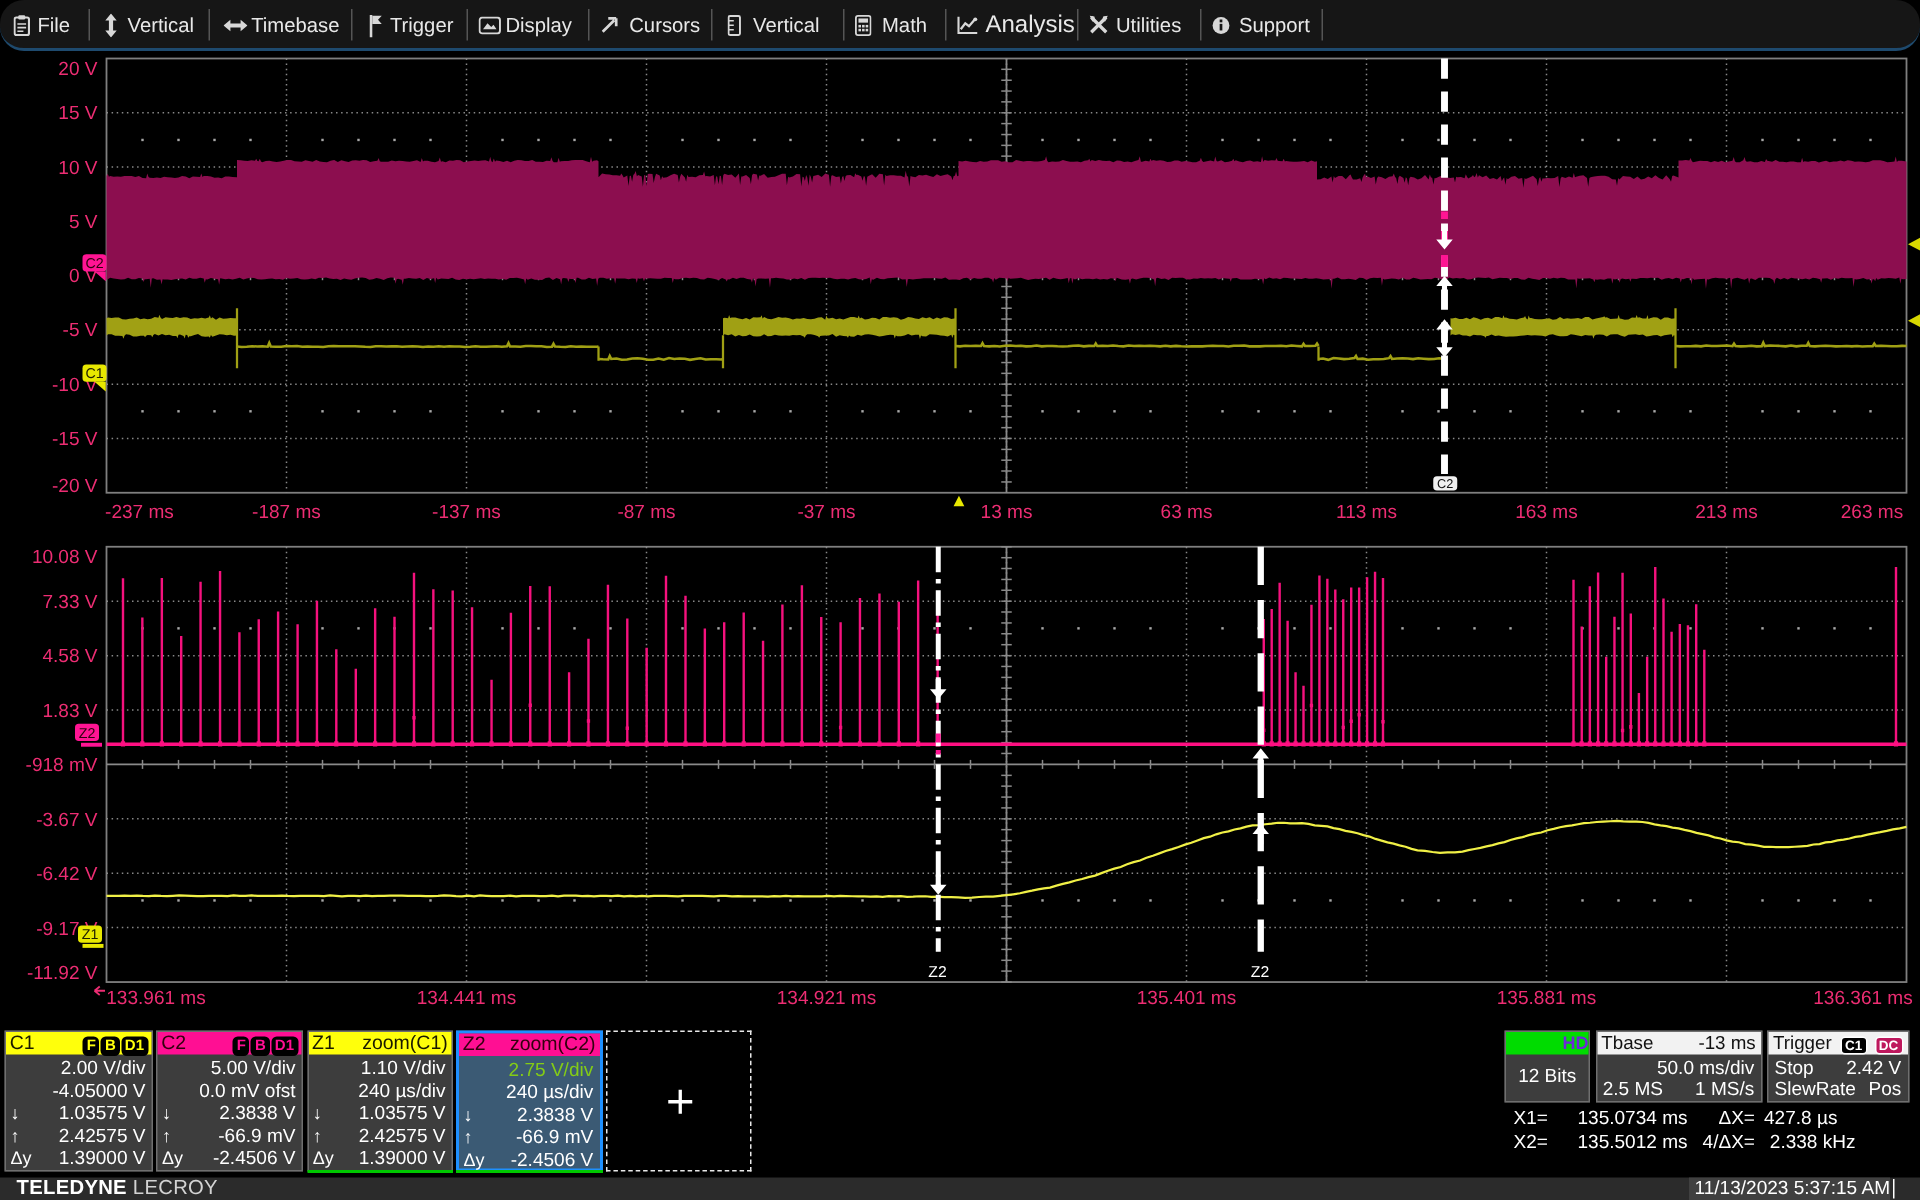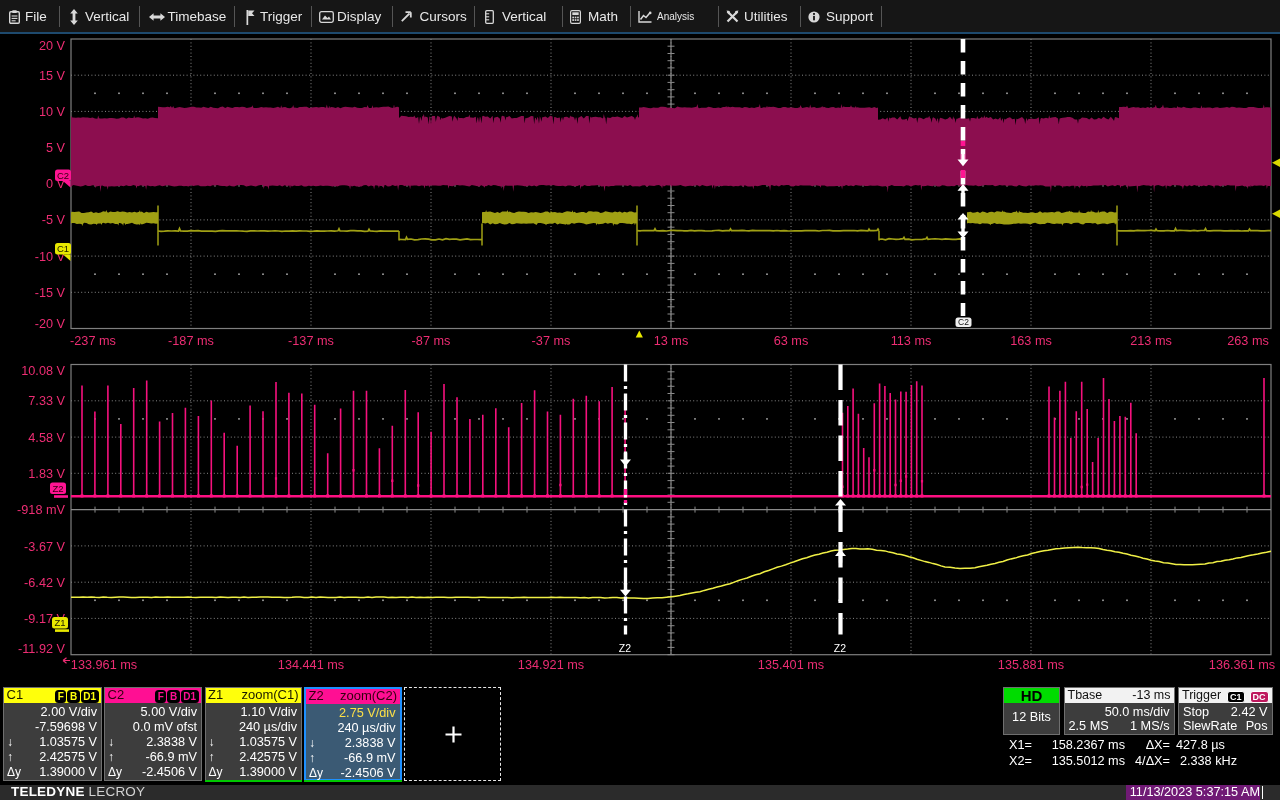--- a/index.html
+++ b/index.html
@@ -1,16 +1,16 @@
 <!DOCTYPE html>
 <html><head><meta charset="utf-8">
 <style>
 * { margin:0; padding:0; }
 html,body { width:1280px; height:800px; background:#000; font-family:"Liberation Sans",sans-serif; overflow:hidden; }
-.menubar { position:absolute; left:0; top:0; width:1280px; height:31.5px; background:#161616; border-bottom:2px solid #1e4a6e; }
+.menubar { position:absolute; left:0; top:0; width:1280px; height:31.5px; background:#161616; border-bottom:2px solid #1e4a6e;border-radius:16px; }
 </style></head>
 <body>
 <div class="menubar">
     <div style="position:absolute;left:9px;top:8px;width:18px;height:18px">
       <svg width="11" height="14" viewBox="0 0 11 14" style="position:absolute;left:0;top:2px">
         <rect x="0.7" y="1.7" width="9.6" height="11.6" rx="1.2" fill="none" stroke="#d8d8d8" stroke-width="1.4"></rect>
         <rect x="3.2" y="0.2" width="4.6" height="2.8" rx="0.8" fill="#d8d8d8"></rect>
         <line x1="2.6" y1="6" x2="8.4" y2="6" stroke="#d8d8d8" stroke-width="1.1"></line>
         <line x1="2.6" y1="8.4" x2="8.4" y2="8.4" stroke="#d8d8d8" stroke-width="1.1"></line>
         <line x1="2.6" y1="10.8" x2="6.6" y2="10.8" stroke="#d8d8d8" stroke-width="1.1"></line>
@@ -79,21 +79,21 @@
     </div>
     <div style="position:absolute;left:588px;top:0;height:33px;line-height:33px;color:#e8e8e8;font-size:13.5px">Math</div>
     <div style="position:absolute;left:630.3px;top:6px;width:1px;height:21px;background:#555"></div>
     <div style="position:absolute;left:638px;top:8px;width:18px;height:18px">
       <svg width="14" height="12" viewBox="0 0 14 12" style="position:absolute;left:0;top:3px">
         <path d="M1,0 V11 H13.5" stroke="#d8d8d8" stroke-width="1.4" fill="none"></path>
         <path d="M2.5,8.5 L5.5,4.5 L8,6.5 L12,1.8" stroke="#d8d8d8" stroke-width="1.5" fill="none"></path>
         <circle cx="12.2" cy="1.9" r="1.3" fill="#d8d8d8"></circle>
       </svg>
     </div>
-    <div style="position:absolute;left:657px;top:0;height:33px;line-height:33px;color:#e8e8e8;font-size:10px">Analysis</div>
+    <div style="position:absolute;left:657px;top:0;height:33px;line-height:33px;color:#e8e8e8;font-size:16px">Analysis</div>
     <div style="position:absolute;left:718px;top:6px;width:1px;height:21px;background:#555"></div>
     <div style="position:absolute;left:726px;top:8px;width:18px;height:18px">
       <svg width="13" height="13" viewBox="0 0 13 13" style="position:absolute;left:0;top:2px">
         <path d="M1.5,1.5 L11.5,11.5 M11.5,1.5 L1.5,11.5" stroke="#d8d8d8" stroke-width="2.2"></path>
         <path d="M0.5,0.5 L3.6,1 L4.1,3.8 L2.2,4.3 Z" fill="#d8d8d8"></path>
         <path d="M12.5,0.5 L9.4,1 L8.9,3.8 L10.8,4.3 Z" fill="#d8d8d8"></path>
       </svg>
     </div>
     <div style="position:absolute;left:744px;top:0;height:33px;line-height:33px;color:#e8e8e8;font-size:13.5px">Utilities</div>
     <div style="position:absolute;left:799.8px;top:6px;width:1px;height:21px;background:#555"></div>
@@ -535,21 +535,21 @@
 <path d="M623.8,583.0 h3.4 v6.8 h3.8 L625.5,596.5 l-5.5,-6.7 h3.8 Z" fill="#fff"></path>
 <path d="M838.8,512.4 h3.4 v-6.8 h3.8 L840.5,498.9 l-5.5,6.7 h3.8 Z" fill="#fff"></path>
 <path d="M838.8,562.8 h3.4 v-6.8 h3.8 L840.5,549.3 l-5.5,6.7 h3.8 Z" fill="#fff"></path>
 <text x="625" y="651.5" text-anchor="middle" font-size="10.5" fill="#fff">Z2</text>
 <text x="840" y="651.5" text-anchor="middle" font-size="10.5" fill="#fff">Z2</text>
 <path d="M639.3,330.5 l3.6,7 h-7.2 Z" fill="#e8e800"></path>
 </svg>
 <div style="position:absolute;left:3px;top:687px;width:99px;height:94px;border:1px solid #6f6f6f;box-sizing:border-box;background:#3d3d3d">
     <div style="position:absolute;left:0;top:0;right:0;height:15px;background:#ffff0b;color:#1a1a00;font-size:13px;line-height:14.5px;padding:0 2.5px;white-space:nowrap">C1<span style="float:right;margin-top:1px"><span style="display:inline-block;background:#000;color:#ffff0b;border-radius:3.5px;font-size:10px;font-weight:bold;line-height:13px;padding:0 2.5px;height:13px;box-sizing:border-box;margin-left:1px">F</span><span style="display:inline-block;background:#000;color:#ffff0b;border-radius:3.5px;font-size:10px;font-weight:bold;line-height:13px;padding:0 2.5px;height:13px;box-sizing:border-box;margin-left:1px">B</span><span style="display:inline-block;background:#000;color:#ffff0b;border-radius:3.5px;font-size:10px;font-weight:bold;line-height:13px;padding:0 2.5px;height:13px;box-sizing:border-box;margin-left:1px">D1</span></span></div>
     <div style="position:absolute;right:4px;top:16.5px;font-size:12.7px;color:#fff;line-height:14.5px">2.00 V/div</div>
-    <div style="position:absolute;right:4px;top:31.5px;font-size:12.7px;color:#fff;line-height:14.5px">-7.59698 V</div>
+    <div style="position:absolute;right:4px;top:31.5px;font-size:12.7px;color:#fff;line-height:14.5px">-4.05000 V</div>
     <div style="position:absolute;right:4px;top:46.5px;font-size:12.7px;color:#fff;line-height:14.5px">1.03575 V</div>
     <div style="position:absolute;left:3px;top:46.5px;font-size:12px;color:#fff;line-height:14.5px">↓</div>
     <div style="position:absolute;right:4px;top:61.5px;font-size:12.7px;color:#fff;line-height:14.5px">2.42575 V</div>
     <div style="position:absolute;left:3px;top:61.5px;font-size:12px;color:#fff;line-height:14.5px">↑</div>
     <div style="position:absolute;right:4px;top:76.5px;font-size:12.7px;color:#fff;line-height:14.5px">1.39000 V</div>
     <div style="position:absolute;left:3px;top:76.5px;font-size:12px;color:#fff;line-height:14.5px">Δy</div>
   </div>
 <div style="position:absolute;left:104px;top:687px;width:98px;height:94px;border:1px solid #6f6f6f;box-sizing:border-box;background:#3d3d3d">
     <div style="position:absolute;left:0;top:0;right:0;height:15px;background:#ff0f93;color:#33000e;font-size:13px;line-height:14.5px;padding:0 2.5px;white-space:nowrap">C2<span style="float:right;margin-top:1px"><span style="display:inline-block;background:#000;color:#ff0f93;border-radius:3.5px;font-size:10px;font-weight:bold;line-height:13px;padding:0 2.5px;height:13px;box-sizing:border-box;margin-left:1px">F</span><span style="display:inline-block;background:#000;color:#ff0f93;border-radius:3.5px;font-size:10px;font-weight:bold;line-height:13px;padding:0 2.5px;height:13px;box-sizing:border-box;margin-left:1px">B</span><span style="display:inline-block;background:#000;color:#ff0f93;border-radius:3.5px;font-size:10px;font-weight:bold;line-height:13px;padding:0 2.5px;height:13px;box-sizing:border-box;margin-left:1px">D1</span></span></div>
     <div style="position:absolute;right:4px;top:16.5px;font-size:12.7px;color:#fff;line-height:14.5px">5.00 V/div</div>
@@ -568,58 +568,58 @@
     <div style="position:absolute;right:4px;top:46.5px;font-size:12.7px;color:#fff;line-height:14.5px">1.03575 V</div>
     <div style="position:absolute;left:3px;top:46.5px;font-size:12px;color:#fff;line-height:14.5px">↓</div>
     <div style="position:absolute;right:4px;top:61.5px;font-size:12.7px;color:#fff;line-height:14.5px">2.42575 V</div>
     <div style="position:absolute;left:3px;top:61.5px;font-size:12px;color:#fff;line-height:14.5px">↑</div>
     <div style="position:absolute;right:4px;top:76.5px;font-size:12.7px;color:#fff;line-height:14.5px">1.39000 V</div>
     <div style="position:absolute;left:3px;top:76.5px;font-size:12px;color:#fff;line-height:14.5px">Δy</div>
   </div>
 <div style="position:absolute;left:204.5px;top:780px;width:97.5px;height:2px;background:#00c800"></div>
 <div style="position:absolute;left:304px;top:687px;width:97.5px;height:94px;border:2px solid #1e90ff;box-sizing:border-box;background:#3b5a74">
     <div style="position:absolute;left:0;top:0;right:0;height:15px;background:#ff0f93;color:#33000e;font-size:13px;line-height:14.5px;padding:0 2.5px;white-space:nowrap">Z2<span style="float:right">zoom(C2)</span></div>
-    <div style="position:absolute;right:4px;top:16.5px;font-size:12.7px;color:#fde047;line-height:14.5px">2.75 V/div</div>
+    <div style="position:absolute;right:4px;top:16.5px;font-size:12.7px;color:#84cc16;line-height:14.5px">2.75 V/div</div>
     <div style="position:absolute;right:4px;top:31.5px;font-size:12.7px;color:#fff;line-height:14.5px">240 µs/div</div>
     <div style="position:absolute;right:4px;top:46.5px;font-size:12.7px;color:#fff;line-height:14.5px">2.3838 V</div>
     <div style="position:absolute;left:3px;top:46.5px;font-size:12px;color:#fff;line-height:14.5px">↓</div>
     <div style="position:absolute;right:4px;top:61.5px;font-size:12.7px;color:#fff;line-height:14.5px">-66.9 mV</div>
     <div style="position:absolute;left:3px;top:61.5px;font-size:12px;color:#fff;line-height:14.5px">↑</div>
     <div style="position:absolute;right:4px;top:76.5px;font-size:12.7px;color:#fff;line-height:14.5px">-2.4506 V</div>
     <div style="position:absolute;left:3px;top:76.5px;font-size:12px;color:#fff;line-height:14.5px">Δy</div>
   </div>
 <div style="position:absolute;left:304px;top:780px;width:97.5px;height:2px;background:#00c800"></div>
 <div style="position:absolute;left:404px;top:687px;width:96.5px;height:94px;border:1.5px dashed #e8e8e8;box-sizing:border-box;background:#000">
 <svg width="17" height="17" viewBox="0 0 17 17" style="position:absolute;left:40px;top:38px">
       <path d="M8.5,0.5 V16.5 M0.5,8.5 H16.5" stroke="#fff" stroke-width="2.2"></path>
     </svg>
   </div>
 <div style="position:absolute;left:1003px;top:687px;width:57px;height:48px;border:1px solid #6f6f6f;box-sizing:border-box;background:#3d3d3d">
-<div style="position:absolute;left:0;top:0;right:0;height:15px;background:#00dc00;color:#000000;font-size:15px;font-weight:bold;text-align:center;line-height:15px">HD</div>
+<div style="position:absolute;left:0;top:0;right:0;height:15px;background:#00dc00;color:#6d28d9;font-size:12px;font-weight:bold;text-align:right;line-height:15px">HD</div>
 <div style="position:absolute;left:0;right:0;top:22px;color:#fff;font-size:12.7px;text-align:center">12 Bits</div>
   </div>
 <div style="position:absolute;left:1063.5px;top:687px;width:111px;height:48px;border:1px solid #6f6f6f;box-sizing:border-box;background:#3d3d3d">
 <div style="position:absolute;left:0;top:0;right:0;height:15px;background:#f2f2f2;color:#111;font-size:12.5px;line-height:15px;padding:0 3px">Tbase<span style="float:right">-13 ms</span></div>
 <div style="position:absolute;right:4px;top:17px;color:#fff;font-size:12.7px">50.0 ms/div</div>
 <div style="position:absolute;left:4px;top:30.5px;color:#fff;font-size:12.7px">2.5 MS</div>
 <div style="position:absolute;right:4px;top:30.5px;color:#fff;font-size:12.7px">1 MS/s</div>
   </div>
 <div style="position:absolute;left:1178px;top:687px;width:94.5px;height:48px;border:1px solid #6f6f6f;box-sizing:border-box;background:#3d3d3d">
 <div style="position:absolute;left:0;top:0;right:0;height:15px;background:#f2f2f2;color:#111;font-size:12.5px;line-height:15px;padding:0 3px">Trigger<span style="float:right;margin-top:0.5px">
 <span style="display:inline-block;background:#000;color:#fff;border:1px solid #fff;border-radius:3px;font-size:9px;font-weight:bold;line-height:10px;padding:0 2px;height:12px;box-sizing:border-box">C1</span>
 <span style="display:inline-block;background:#be185d;color:#fff;border:1px solid #fff;border-radius:3px;font-size:9px;font-weight:bold;line-height:10px;padding:0 2px;height:12px;box-sizing:border-box;margin-left:1.5px">DC</span></span></div>
 <div style="position:absolute;left:4px;top:17px;color:#fff;font-size:12.7px">Stop</div>
 <div style="position:absolute;right:4px;top:17px;color:#fff;font-size:12.7px">2.42 V</div>
 <div style="position:absolute;left:4px;top:30.5px;color:#fff;font-size:12.7px">SlewRate</div>
 <div style="position:absolute;right:4px;top:30.5px;color:#fff;font-size:12.7px">Pos</div>
   </div>
 <div style="position:absolute;left:1009px;top:738px;color:#fff;font-size:12.7px">X1=</div>
 <div style="position:absolute;left:1009px;top:753.5px;color:#fff;font-size:12.7px">X2=</div>
-<div style="position:absolute;left:1040px;top:738px;width:85px;text-align:right;color:#fff;font-size:12.7px">158.2367 ms</div>
+<div style="position:absolute;left:1040px;top:738px;width:85px;text-align:right;color:#fff;font-size:12.7px">135.0734 ms</div>
 <div style="position:absolute;left:1040px;top:753.5px;width:85px;text-align:right;color:#fff;font-size:12.7px">135.5012 ms</div>
 <div style="position:absolute;left:1128px;top:738px;width:42px;text-align:right;color:#fff;font-size:12.7px">ΔX=</div>
 <div style="position:absolute;left:1128px;top:753.5px;width:42px;text-align:right;color:#fff;font-size:12.7px">4/ΔX=</div>
 <div style="position:absolute;left:1176px;top:738px;width:50px;text-align:left;color:#fff;font-size:12.7px">427.8 µs</div>
 <div style="position:absolute;left:1176px;top:753.5px;width:61px;text-align:right;color:#fff;font-size:12.7px">2.338 kHz</div>
 <div style="position:absolute;left:0;top:785px;width:1280px;height:15px;background:#2b2b2b">
 <div style="position:absolute;left:11px;top:-1px;font-size:13.5px;font-weight:bold;color:#fff;letter-spacing:0.2px">TELEDYNE <span style="color:#d2d2d2;font-weight:normal">LECROY</span></div>
-<div style="position:absolute;left:1126px;top:0;width:134px;height:15px;background:#701a75;color:#fff;font-size:12.7px;text-align:right;line-height:14.5px;white-space:nowrap">11/13/2023 5:37:15 AM</div>
+<div style="position:absolute;left:1126px;top:0;width:134px;height:15px;background:#404040;color:#fff;font-size:12.7px;text-align:right;line-height:14.5px;white-space:nowrap">11/13/2023 5:37:15 AM</div>
 <div style="position:absolute;left:1261.5px;top:1px;width:1.3px;height:13px;background:#fff"></div>
 </div>
 </body></html>

